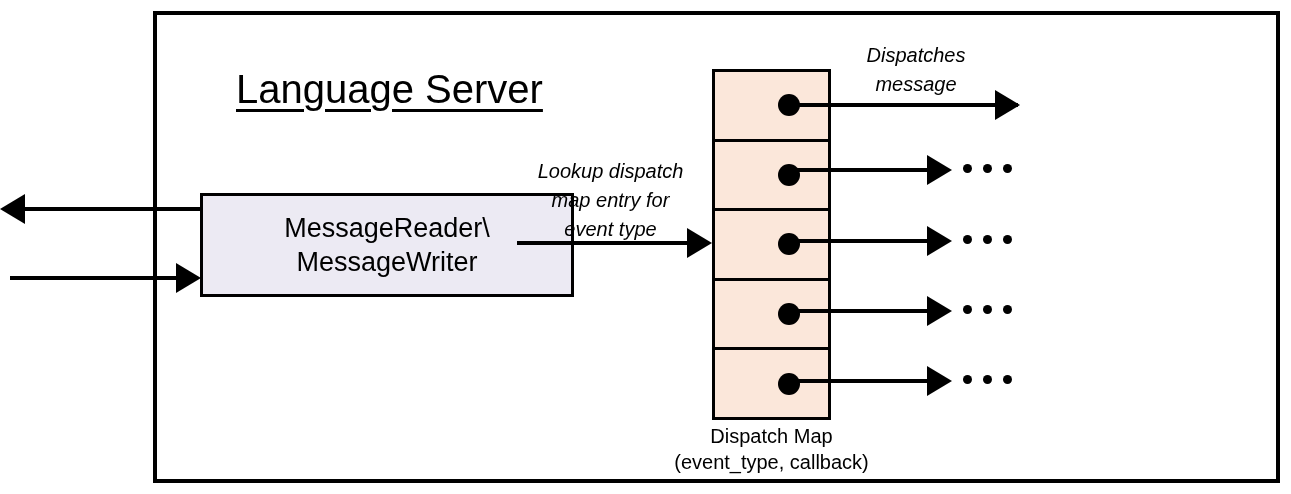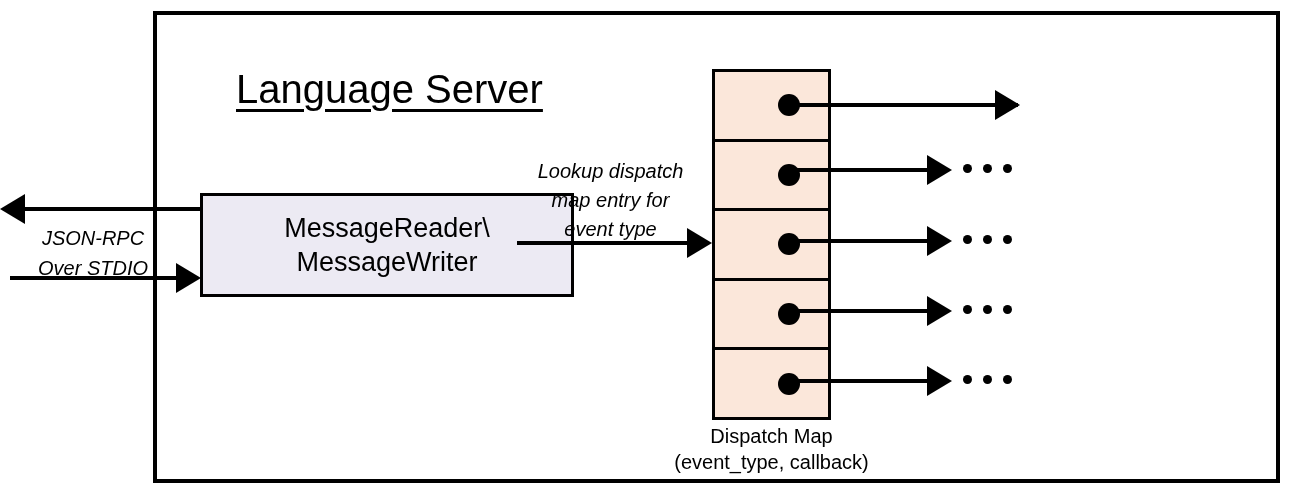--- a/index.html
+++ b/index.html
@@ -212,22 +212,20 @@
   <div class="server-border"></div>
 
   <div class="title">Language Server</div>
 
   <div class="hline" style="left:25px; top:207px; width:178px;"></div>
   <div class="arrow-left" style="left:0px; top:194px;"></div>
 
   <div class="hline" style="left:10px; top:276px; width:172px;"></div>
   <div class="arrow-right" style="left:176px; top:263px;"></div>
 
-  <div class="edge-label" id="label-jsonrpc">JSON-RPC
-Over STDIO</div>
 
   <div class="box" id="reader-box">
     <div class="box-text">MessageReader\
 MessageWriter</div>
   </div>
 
   <div class="hline" style="left:517px; top:241px; width:172px;"></div>
   <div class="arrow-right" style="left:687px; top:228px;"></div>
   <div class="edge-label" id="label-lookup">Lookup dispatch
 map entry for
@@ -248,20 +246,22 @@
     </div>
     <div class="map-cell">
       <span class="map-dot"></span>
     </div>
   </div>
   <div class="caption" id="map-caption">Dispatch Map
 (event_type, callback)</div>
 
   <div class="hline" style="left:784px; top:103px; width:234px;"></div>
   <div class="arrow-right" style="left:995px; top:90px;"></div>
+  <div class="edge-label" id="label-dispatches">Dispatches
+message</div>
 
   <div class="hline" style="left:784px; top:168px; width:157px;"></div>
   <div class="arrow-right" style="left:927px; top:155px;"></div>
   <div class="ellipsis" style="left:963px; top:164px;">
       <span></span>
       <span></span>
       <span></span>
     </div>
 
   <div class="hline" style="left:784px; top:239px; width:157px;"></div>

